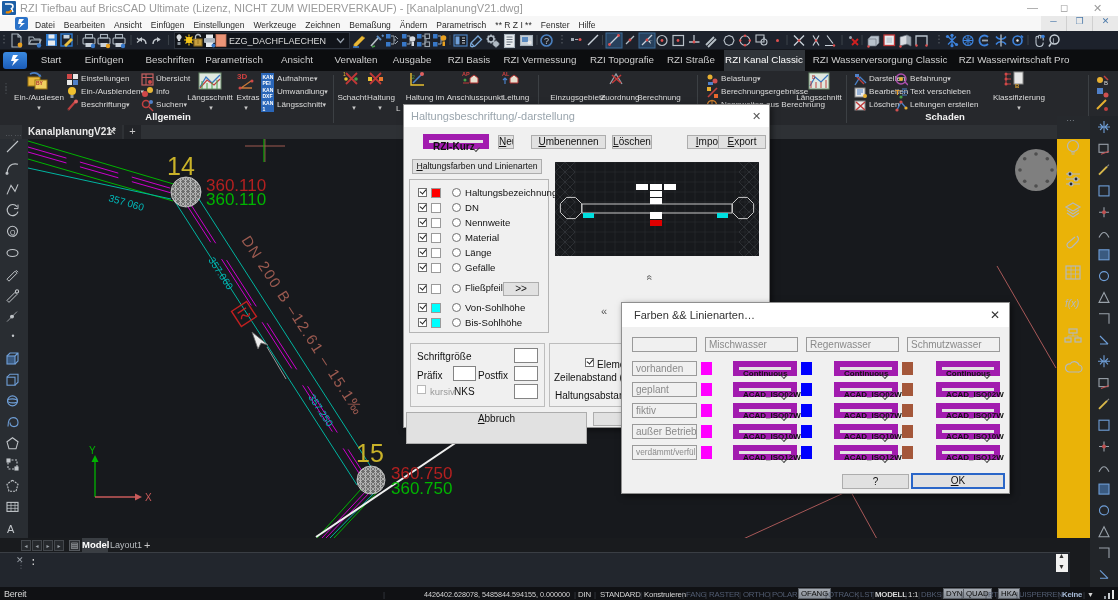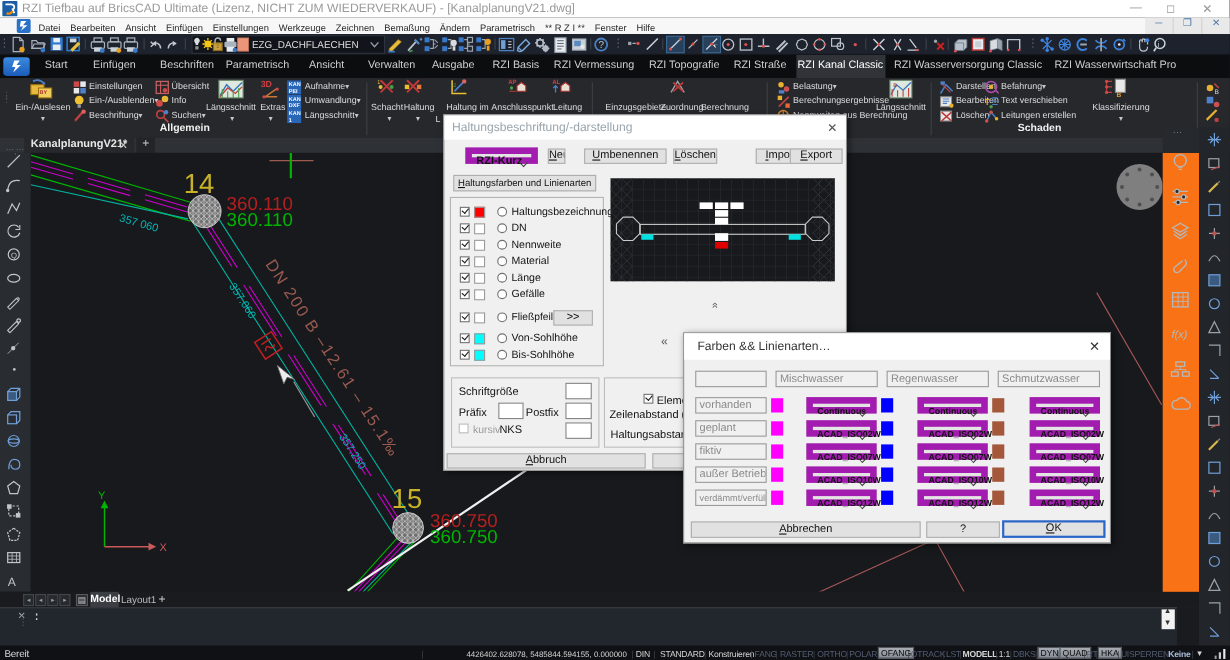--- a/index.html
+++ b/index.html
@@ -723,21 +723,21 @@
   <circle cx="992.0" cy="31.0" r="1.8" fill="#4f4f4f"></circle>
   <circle cx="996.7" cy="19.7" r="1.8" fill="#4f4f4f"></circle>
   <circle cx="1008.0" cy="15.0" r="1.8" fill="#4f4f4f"></circle>
   <circle cx="1019.3" cy="19.7" r="1.8" fill="#4f4f4f"></circle>
   <g transform="translate(224,193)">
         <path d="M0 0 L6 17 L9 11 L16 13 Z" fill="#ededed" stroke="#666" stroke-width="0.8"></path>
       </g>
   </svg>
 </div>
 
-<div class="abs" id="rightpanel" style="left:1057px;top:139px;width:33px;height:413px;background:#f97316;">
+<div class="abs" id="rightpanel" style="left:1057px;top:139px;width:33px;height:413px;background:#eab308;">
   <svg class="abs" style="left:0;top:0" width="33" height="413" viewBox="0 0 33 413">
   <g fill="none" stroke="#b4b8bc" stroke-width="1.2" transform="translate(8,0)">
   <g transform="translate(0,1)">
           <circle cx="8" cy="6" r="5.5"></circle>
           <path d="M6 12 h4 M6.5 14 h3"></path>
         </g>
   <g transform="translate(0,32)">
           <path d="M1 3 h14 M1 8 h14 M1 13 h14"></path>
           <circle cx="5" cy="3" r="2" fill="#26292d"></circle>
           <circle cx="11" cy="8" r="2" fill="#26292d"></circle>
@@ -1000,21 +1000,21 @@
       <rect x="28" y="51" width="11" height="5" fill="#00e0e0"></rect>
       <rect x="162" y="51" width="11" height="5" fill="#00e0e0"></rect>
     </svg>
 <span class="txt" style="left:243px;top:167px;font-size:10px;color:#555;transform:rotate(90deg);">«</span>
 <span class="txt" style="left:197px;top:200px;font-size:11px;color:#555;">«</span>
 <div class="abs" style="left:145px;top:238px;width:214px;height:64px;border:1px solid #bdbdbd;"></div>
 <div class="cb ck" style="left:181px;top:253px;"></div>
 <span class="txt" style="left:193px;top:254px;font-size:10px;color:#111;">Element</span>
 <span class="txt" style="left:150px;top:267px;font-size:10px;color:#111;">Zeilenabstand (in Ei</span>
 <span class="txt" style="left:151px;top:285px;font-size:10px;color:#111;">Haltungsabstand (in</span>
-<div class="btn" style="left:2px;top:307px;width:181px;height:14px;"><u>A</u>bbruch</div>
+<div class="btn" style="left:2px;top:307px;width:181px;height:32px;"><u>A</u>bbruch</div>
 <div class="btn" style="left:189px;top:307px;width:178px;height:14px;"></div>
 </div>
 <div class="dlg" style="left:621px;top:302px;width:389px;height:192px;">
 <div class="abs" style="left:0;top:0;width:100%;height:24px;background:#fff;"></div>
 <span class="txt" style="left:12px;top:6px;font-size:11px;color:#333;">Farben &amp;&amp; Linienarten…</span>
 <span class="txt" style="left:368px;top:5px;font-size:12px;color:#333;">✕</span>
 <div class="gfld" style="left:10px;top:34px;width:65px;height:15px;"></div>
 <div class="gfld" style="left:83px;top:34px;width:93px;height:15px;">Mischwasser</div>
 <div class="gfld" style="left:184px;top:34px;width:93px;height:15px;">Regenwasser</div>
 <div class="gfld" style="left:285px;top:34px;width:93px;height:15px;">Schmutzwasser</div>
@@ -1046,16 +1046,15 @@
 <div class="dd" style="left:212px;top:121px;width:64px;height:15px;font-weight:bold;font-size:8px;">ACAD_ISO10W</div>
 <div class="sw" style="left:280px;top:122px;background:#a4573a;"></div>
 <div class="dd" style="left:314px;top:121px;width:64px;height:15px;font-weight:bold;font-size:8px;">ACAD_ISO10W</div>
 <div class="gfld" style="left:10px;top:142px;width:65px;height:15px;font-size:8.3px;">verdämmt/verfüllt</div>
 <div class="sw" style="left:79px;top:143px;background:#ff00ff;"></div>
 <div class="dd" style="left:111px;top:142px;width:64px;height:15px;font-weight:bold;font-size:8px;">ACAD_ISO12W</div>
 <div class="sw" style="left:179px;top:143px;background:#0000ff;"></div>
 <div class="dd" style="left:212px;top:142px;width:64px;height:15px;font-weight:bold;font-size:8px;">ACAD_ISO12W</div>
 <div class="sw" style="left:280px;top:143px;background:#a4573a;"></div>
 <div class="dd" style="left:314px;top:142px;width:64px;height:15px;font-weight:bold;font-size:8px;">ACAD_ISO12W</div>
-<div class="btn" style="left:6px;top:171px;width:209px;height:15px;line-height:13px;"><u>A</u>bbrechen</div>
 <div class="btn" style="left:220px;top:171px;width:67px;height:15px;line-height:13px;">?</div>
 <div class="btn" style="left:289px;top:170px;width:94px;height:16px;line-height:12px;border:2px solid #2a66c8;"><u>O</u>K</div>
 </div>
 
 </body></html>

